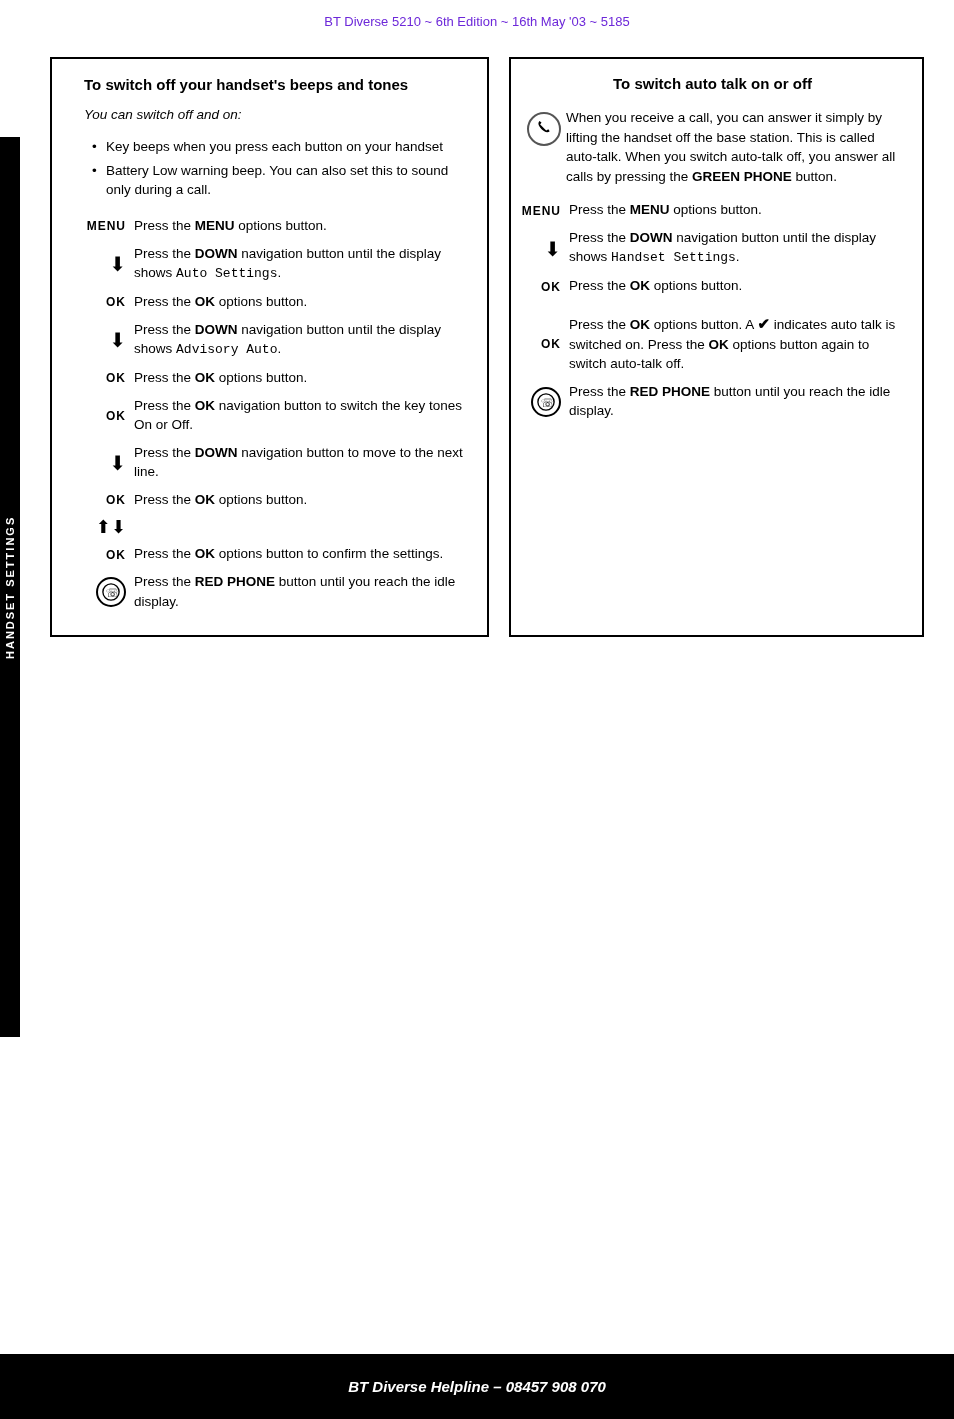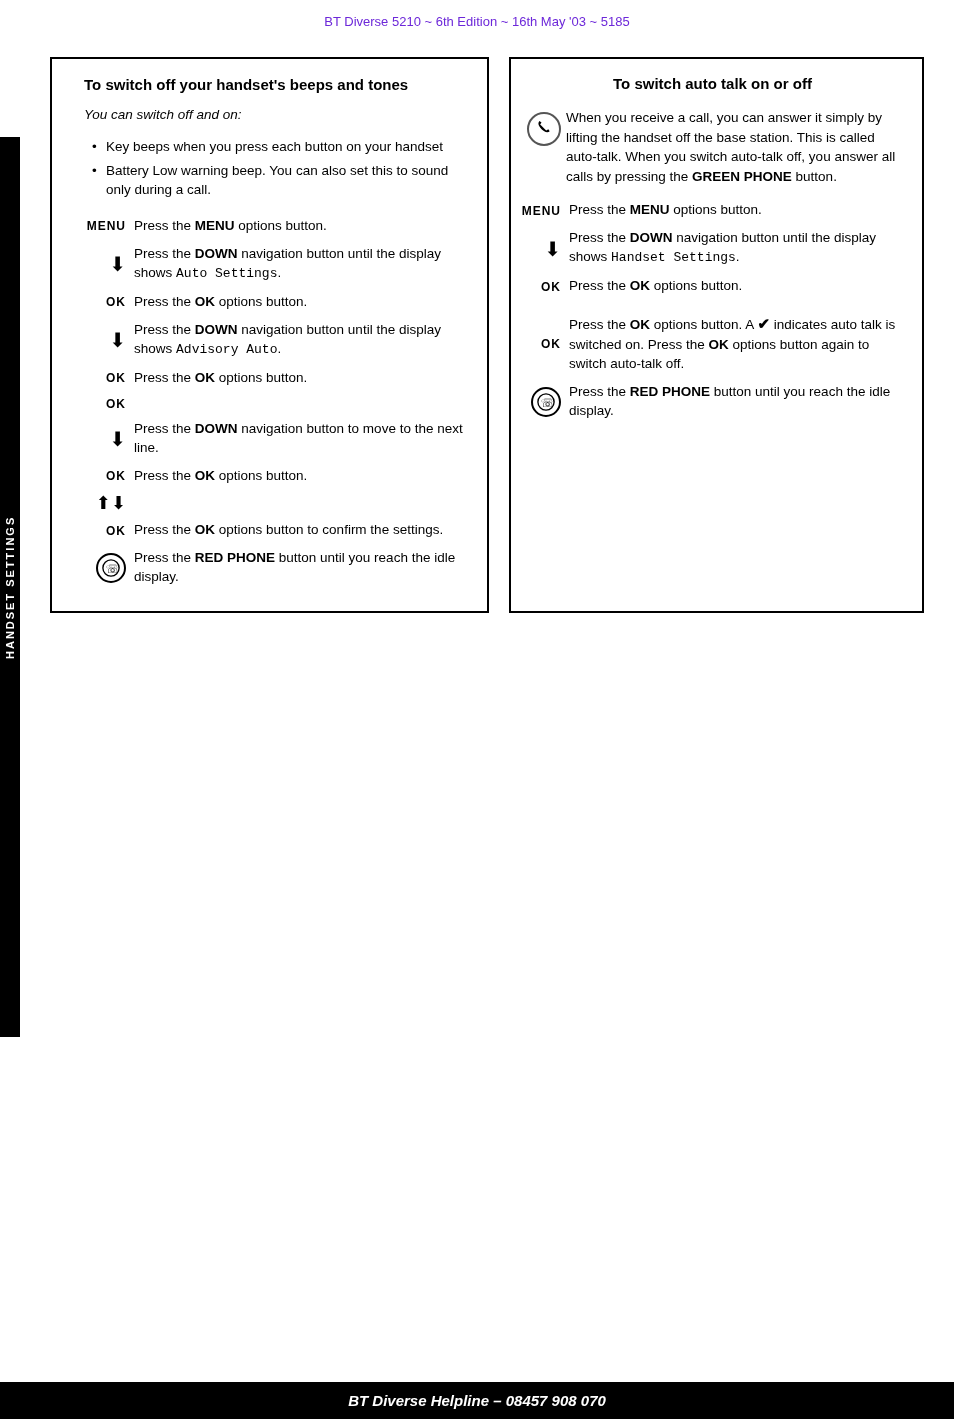--- a/index.html
+++ b/index.html
@@ -172,21 +172,21 @@
     .mono {
       font-family: 'Courier New', Courier, monospace;
       font-size: 13px;
     }
 
     
     .page-footer {
       background: #000;
       color: #fff;
       text-align: center;
-      padding: 10px 0;
+      padding: 24px 0;
       font-style: italic;
       font-weight: bold;
       font-size: 15px;
       position: absolute;
       bottom: 0;
       left: 0;
       right: 0;
     }
 
     .page-number {
@@ -302,20 +302,23 @@
           <span class="icon-label">OK</span>
         </div>
         <div class="instr-text">
           Press the <span class="bold-word">OK</span> options button.
         </div>
       </div>
 
       <div class="instr-row">
         <div class="instr-icon">
           <span class="icon-label">OK</span>
+        </div>
+        <div class="instr-text">
+          Press the <span class="bold-word">OK</span> navigation button to switch the key tones On or Off.
         </div>
       </div>
 
       <div class="instr-row">
         <div class="instr-icon">
           <span class="arrow-down">⬇</span>
         </div>
         <div class="instr-text">
           Press the <span class="bold-word">DOWN</span> navigation button to move to the next line.
         </div>

